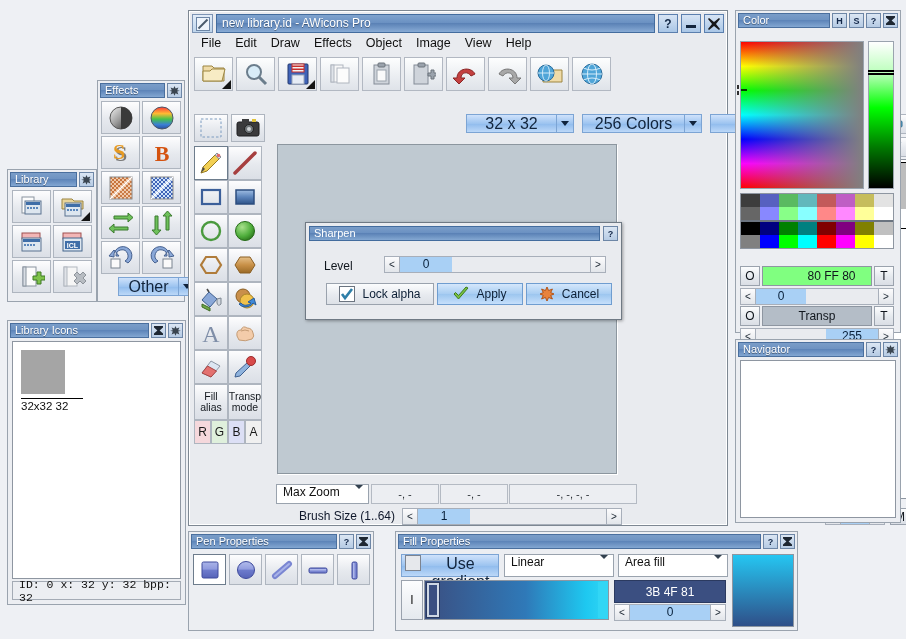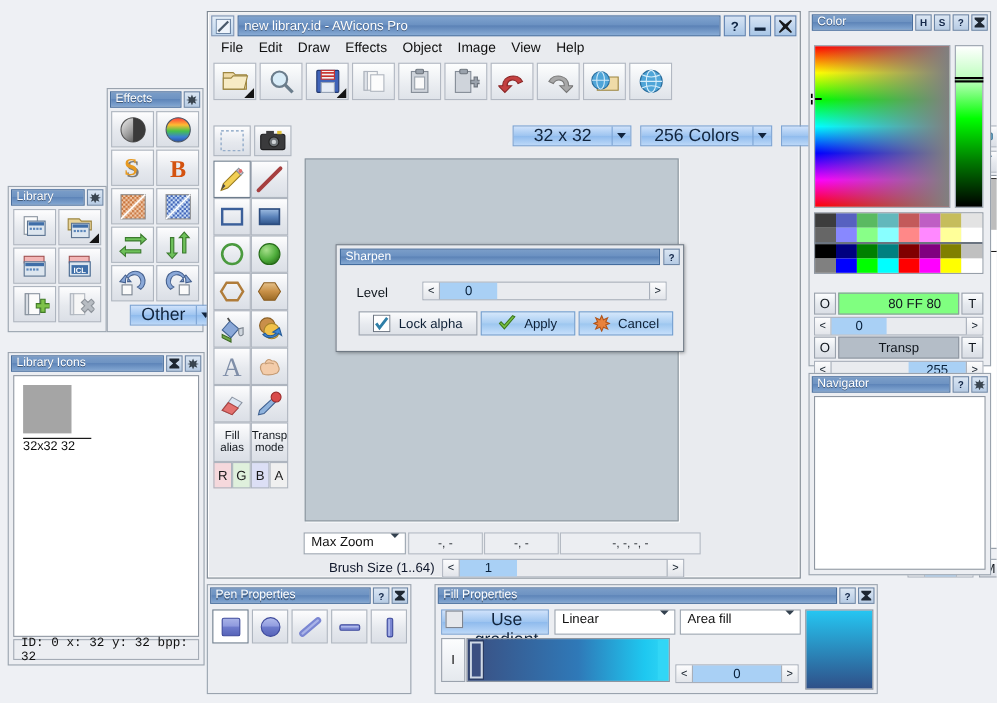--- a/index.html
+++ b/index.html
@@ -1032,20 +1032,21 @@
     </div>
     <div style="position:absolute;left:336px;top:22px;width:62px;height:73px;border:1px solid #8e96a1;background:linear-gradient(to bottom,#25c6f2,#2f4f88);"></div>
 
     <div style="position:absolute;left:5px;top:48px;width:22px;height:40px;border:1px solid #9aa2ad;background:linear-gradient(to bottom,#fcfdfe,#e5e9ee);display:flex;align-items:center;justify-content:center;font-size:12px;color:#111;">
       <span>I</span>
     </div>
     <div style="position:absolute;left:28px;top:48px;width:185px;height:40px;border:1px solid #8e96a1;background:linear-gradient(to right,#3b4f81 0%,#2f79b8 55%,#1ec8f0 88%,#32d6f5 100%);">
       <div style="position:absolute;left:2px;top:2px;width:12px;height:34px;background:#3b4f81;border:2px solid #cfd8e5;outline:1px solid #2a3a60;"></div>
       <div style="position:absolute;right:1px;top:1px;width:9px;height:36px;background:#32d6f5;"></div>
     </div>
+    <div class="navy-field" style="position:absolute;left:218px;top:48px;width:112px;height:23px;">3B 4F 81</div>
     <div class="spin" style="position:absolute;left:218px;top:72px;width:112px;">
       <div class="sb">&lt;</div>
       <div class="val" style="flex:1;">0</div>
       <div class="sb r">&gt;</div>
     </div>
   </div>
 
 </div>
 
 </body></html>

